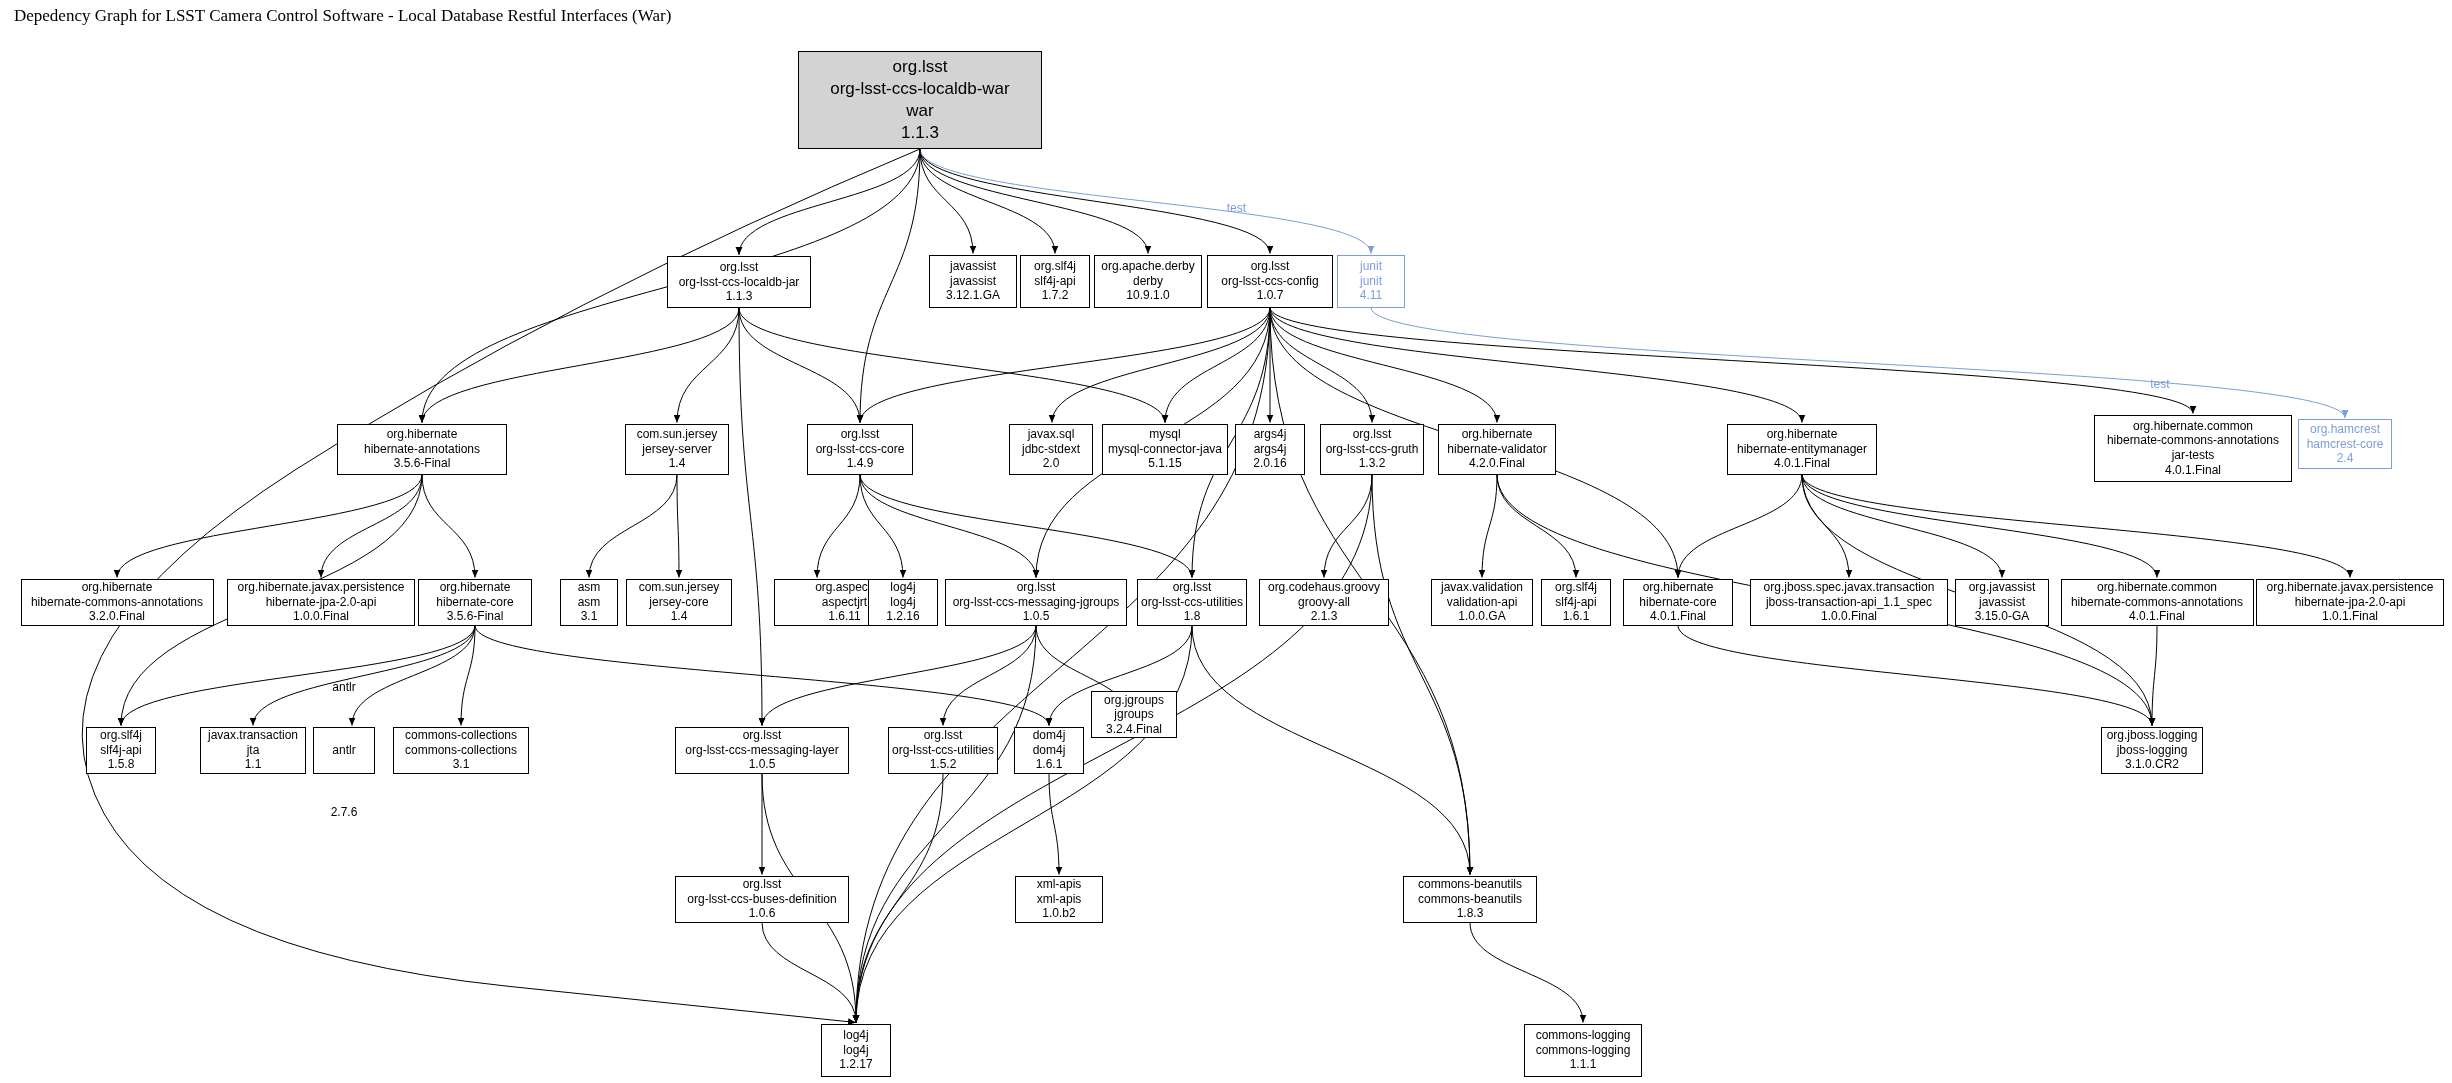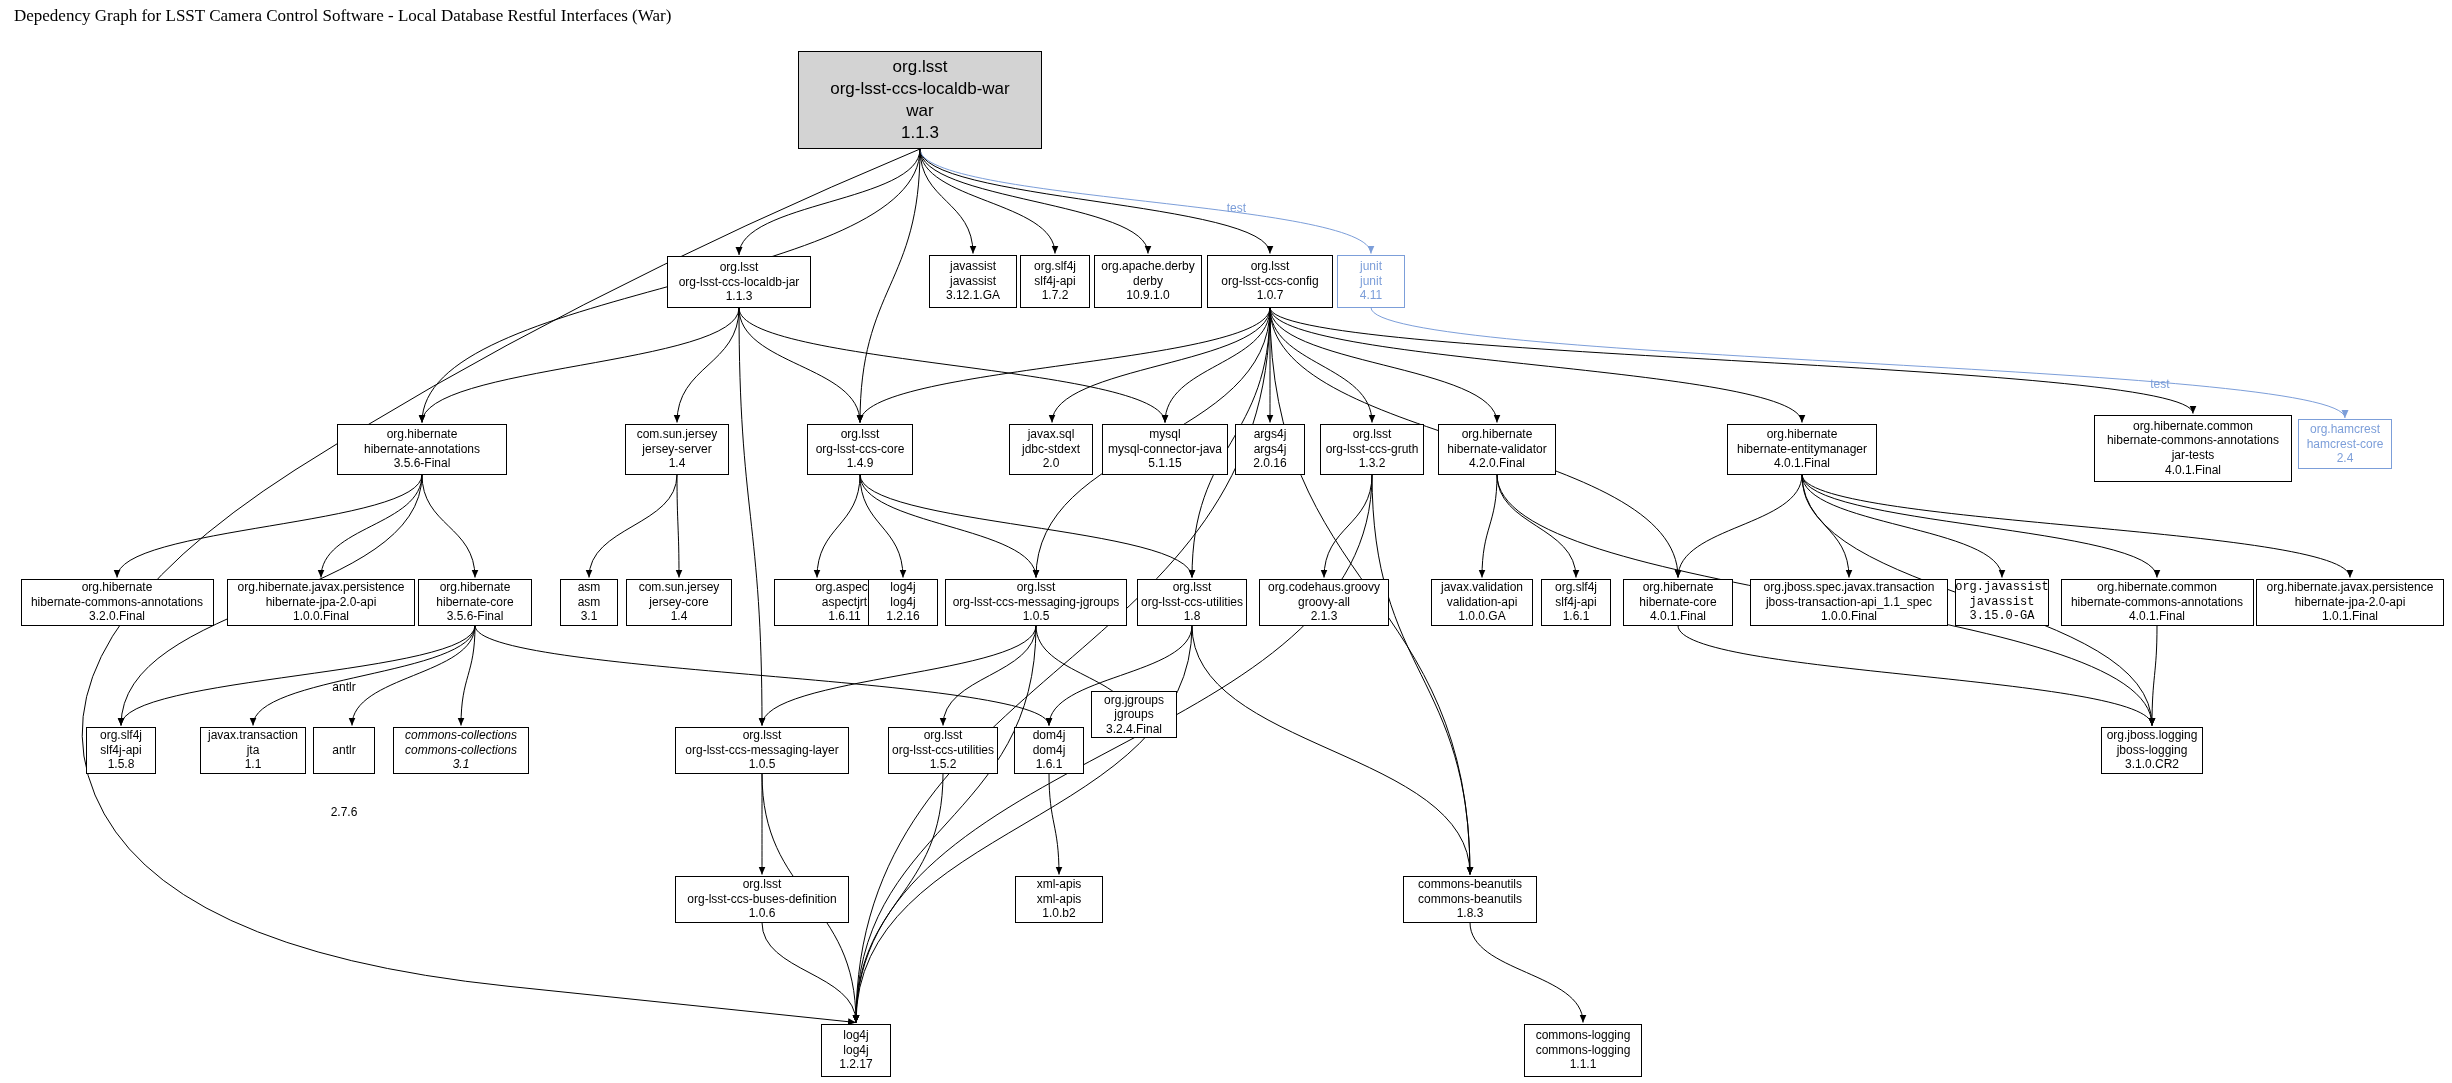--- a/index.html
+++ b/index.html
@@ -273,21 +273,21 @@
     <div class="node" style="left: 1623px; top: 578.5px; width: 110px; height: 47px;">
       <div>org.hibernate</div>
       <div>hibernate-core</div>
       <div>4.0.1.Final</div>
     </div>
     <div class="node" style="left: 1750px; top: 578.5px; width: 198px; height: 47px;">
       <div>org.jboss.spec.javax.transaction</div>
       <div>jboss-transaction-api_1.1_spec</div>
       <div>1.0.0.Final</div>
     </div>
-    <div class="node" style="left: 1955px; top: 578.5px; width: 94px; height: 47px; font-family: Liberation Mono, monospace;">
+    <div class="node" style="left: 1955px; top: 578.5px; width: 94px; height: 47px;">
       <div>org.javassist</div>
       <div>javassist</div>
       <div>3.15.0-GA</div>
     </div>
     <div class="node" style="left: 2060.5px; top: 578.5px; width: 193px; height: 47px;">
       <div>org.hibernate.common</div>
       <div>hibernate-commons-annotations</div>
       <div>4.0.1.Final</div>
     </div>
     <div class="node" style="left: 2256px; top: 578.5px; width: 188px; height: 47px;">
@@ -303,21 +303,21 @@
     <div class="node" style="left: 200px; top: 726.5px; width: 106px; height: 47px;">
       <div>javax.transaction</div>
       <div>jta</div>
       <div>1.1</div>
     </div>
     <div class="node" style="left: 313px; top: 726.5px; width: 62px; height: 47px; gap: 48px;">
       <div>antlr</div>
       <div>antlr</div>
       <div>2.7.6</div>
     </div>
-    <div class="node" style="left: 393px; top: 726.5px; width: 136px; height: 47px; font-style: italic;">
+    <div class="node" style="left: 393px; top: 726.5px; width: 136px; height: 47px;">
       <div>commons-collections</div>
       <div>commons-collections</div>
       <div>3.1</div>
     </div>
     <div class="node" style="left: 675px; top: 726.5px; width: 174px; height: 47px;">
       <div>org.lsst</div>
       <div>org-lsst-ccs-messaging-layer</div>
       <div>1.0.5</div>
     </div>
     <div class="node" style="left: 888px; top: 726.5px; width: 110px; height: 47px;">

